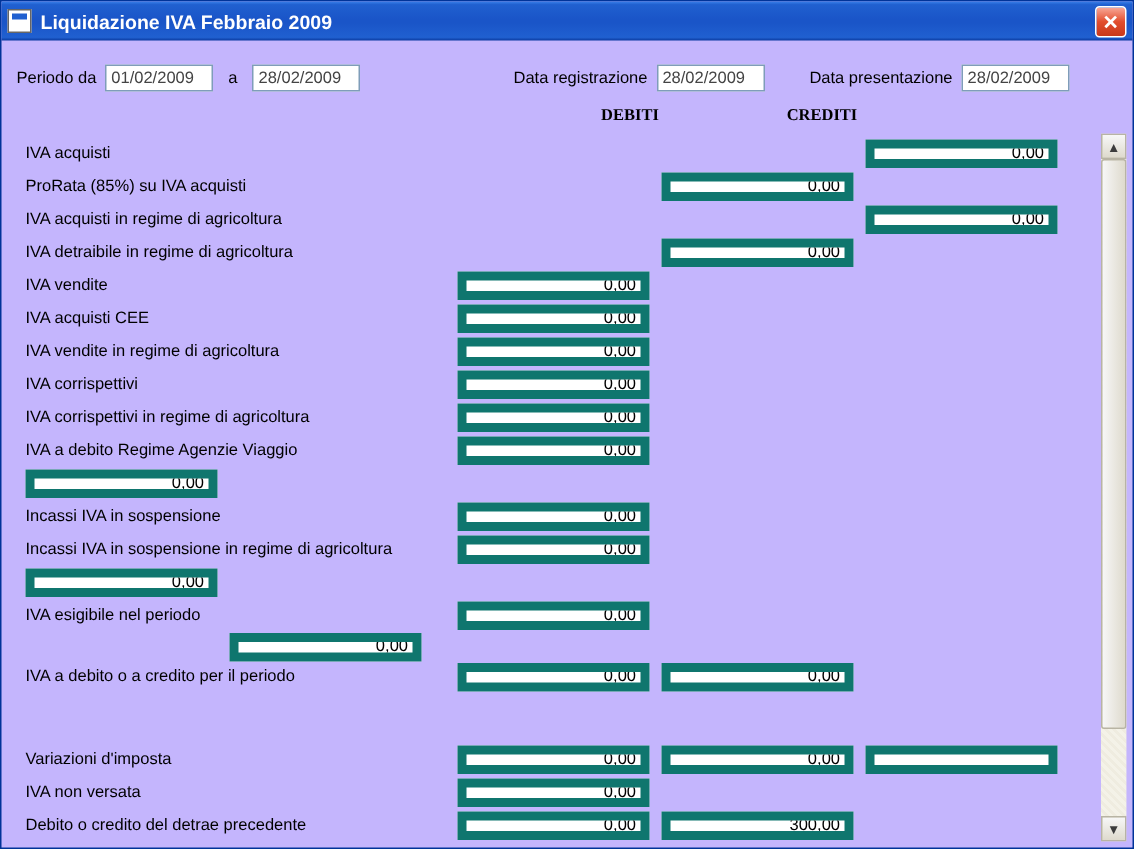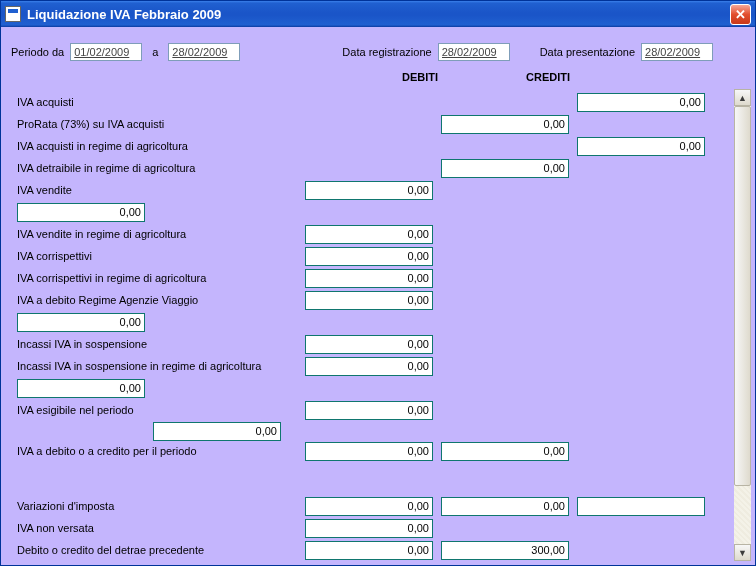--- a/index.html
+++ b/index.html
@@ -77,29 +77,28 @@
   .header-row .lbl { color: #000; }
   .date-input {
     width: 72px;
     height: 18px;
     background: #fff;
     border: 1px solid #7f9db9;
     padding: 1px 3px;
     font: inherit;
     text-align: left;
     color: #444;
-    text-decoration: underline;
   }
   .columns-header {
     display: flex;
     padding: 4px 10px 6px 10px;
     font-weight: bold;
   }
   .columns-header .spacer { width: 345px; }
-  .columns-header .col { width: 128px; text-align: center; }
+  .columns-header .col { width: 128px; text-align: center; font-family: Liberation Serif, serif; }
   .scroll-area {
     flex: 1;
     display: flex;
     border-top: 0;
     margin: 0 4px 4px 4px;
     overflow: hidden;
   }
   .rows {
     flex: 1;
     padding: 2px 6px 6px 12px;
@@ -120,21 +119,21 @@
     height: 19px;
     margin-right: 8px;
     display: flex;
     align-items: center;
     justify-content: flex-end;
   }
   .cell input {
     width: 100%;
     height: 19px;
     background: #fff;
-    border: 1px solid #0f766e;
+    border: 6px solid #0f766e;
     font: inherit;
     text-align: right;
     padding: 1px 3px;
     color: #000;
   }
   .row-spacer { height: 14px; }
   .scrollbar {
     width: 17px;
     background: #f1efe2;
     border-left: 0;
@@ -209,21 +208,21 @@
       <div class="rows" id="rows-container">
           <div class="row">
             <div class="label">IVA acquisti</div>
             <div class="cell"></div>
             <div class="cell"></div>
             <div class="cell">
               <input value="0,00" style="">
             </div>
           </div>
           <div class="row">
-            <div class="label">ProRata  (73%)  su IVA acquisti</div>
+            <div class="label">ProRata  (85%)  su IVA acquisti</div>
             <div class="cell"></div>
             <div class="cell">
               <input value="0,00" style="">
             </div>
             <div class="cell"></div>
           </div>
           <div class="row">
             <div class="label">IVA acquisti in regime di agricoltura</div>
             <div class="cell"></div>
             <div class="cell"></div>
@@ -241,20 +240,21 @@
           </div>
           <div class="row">
             <div class="label">IVA vendite</div>
             <div class="cell">
               <input value="0,00" style="">
             </div>
             <div class="cell"></div>
             <div class="cell"></div>
           </div>
           <div class="row">
+            <div class="label">IVA acquisti CEE</div>
             <div class="cell">
               <input value="0,00" style="">
             </div>
             <div class="cell"></div>
             <div class="cell"></div>
           </div>
           <div class="row">
             <div class="label">IVA vendite in regime di agricoltura</div>
             <div class="cell">
               <input value="0,00" style="">

